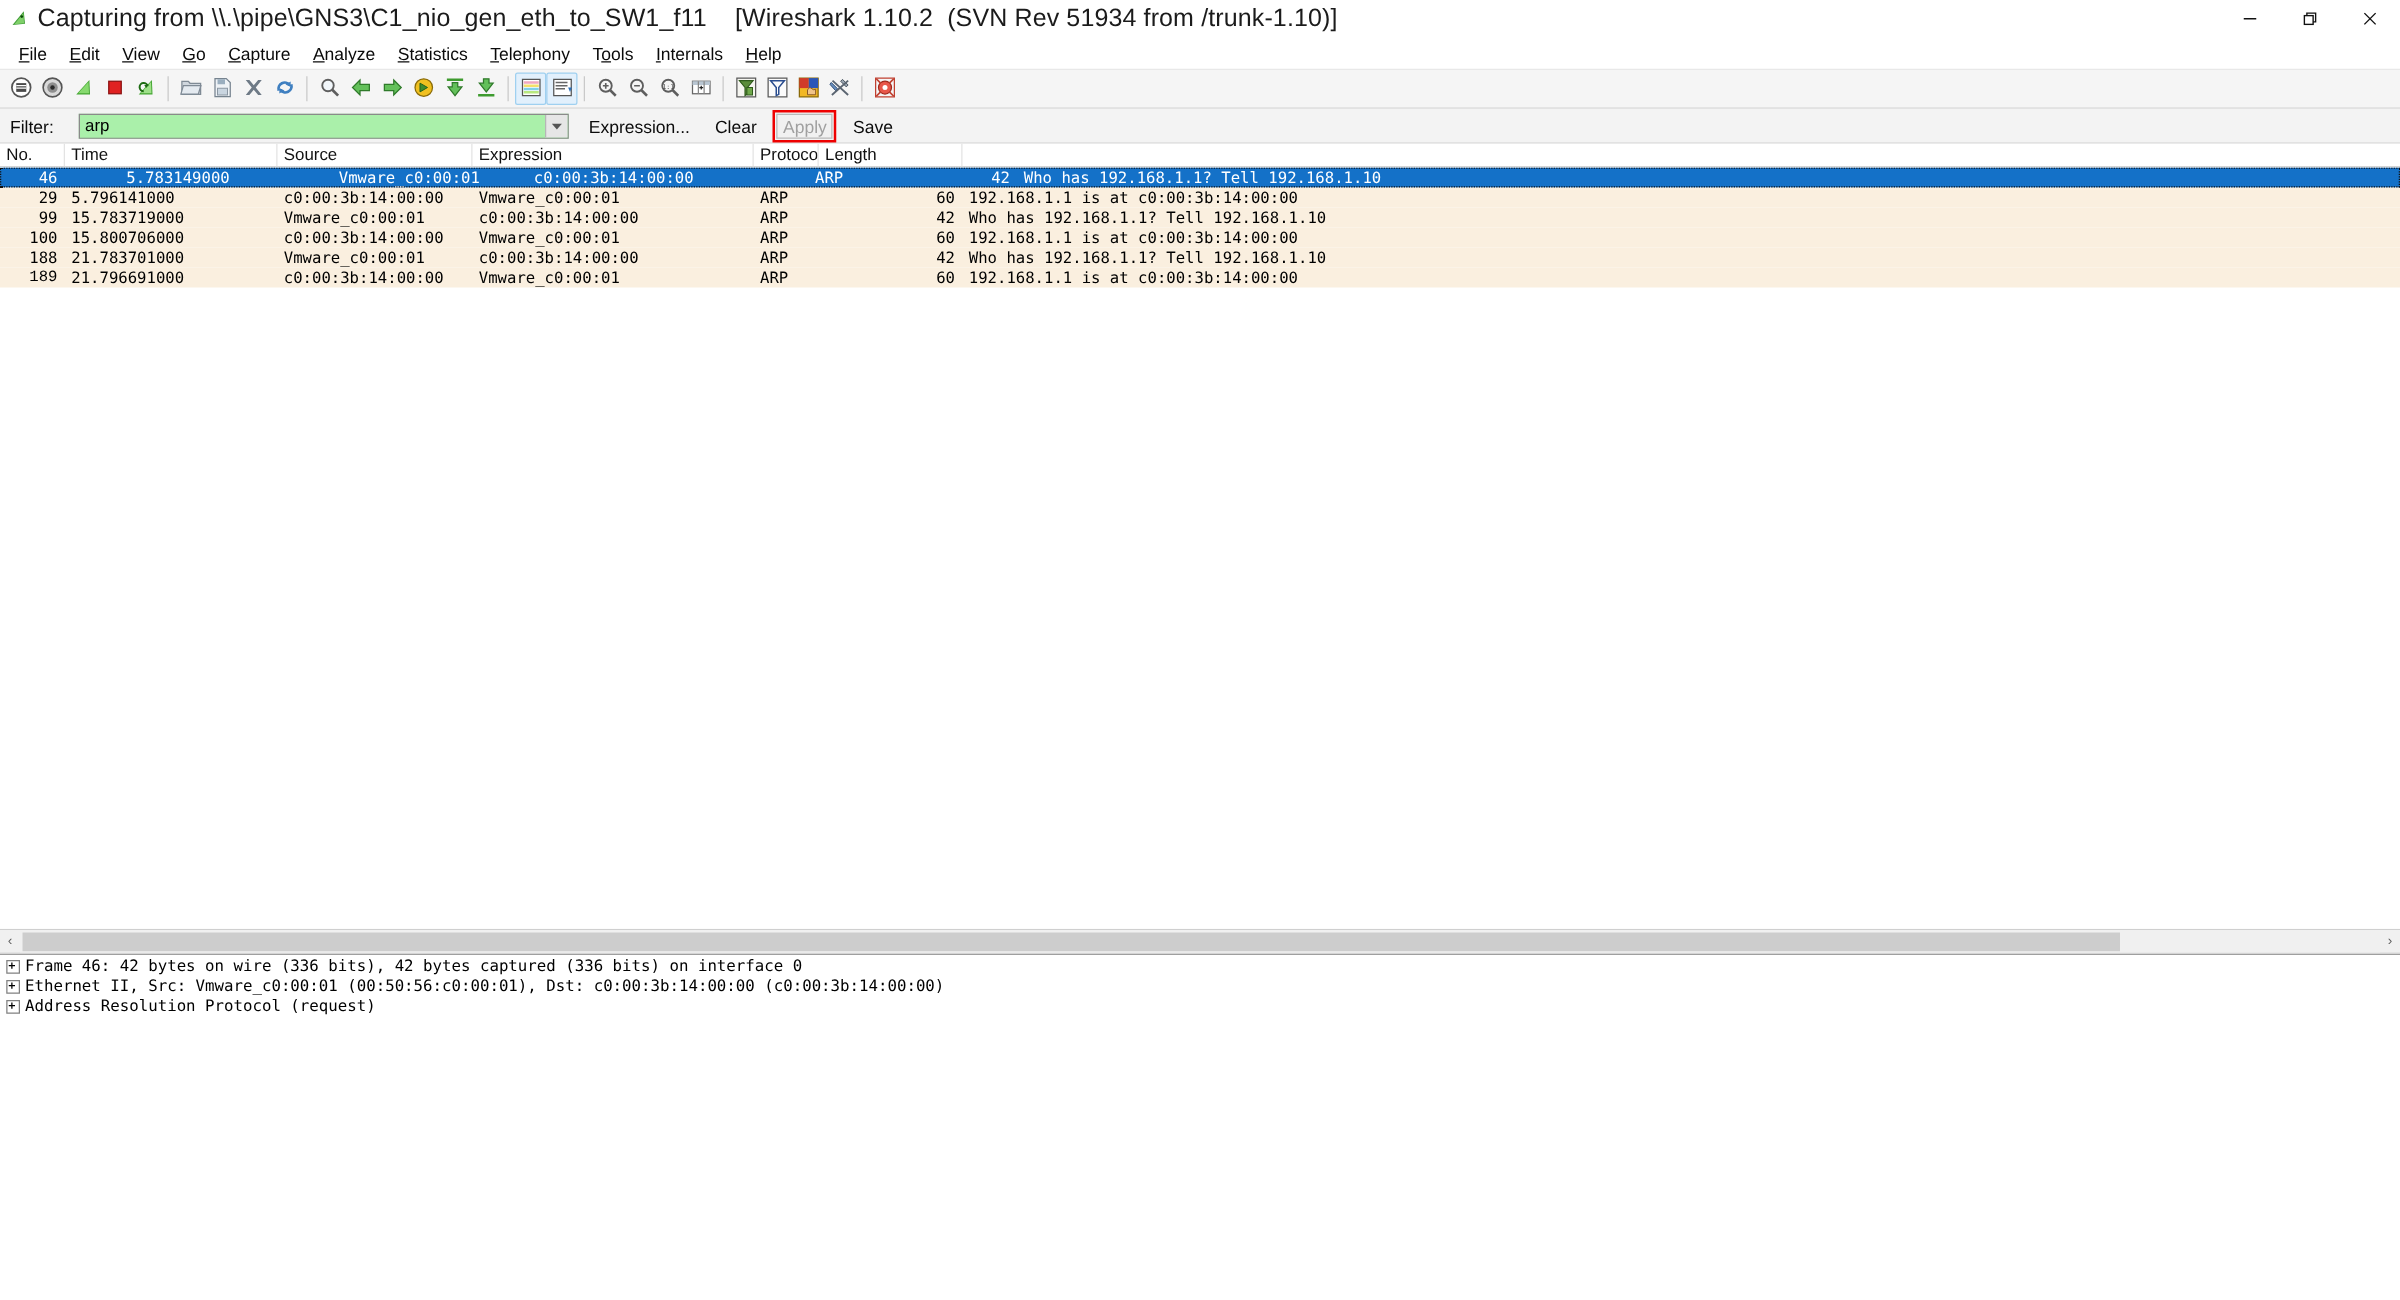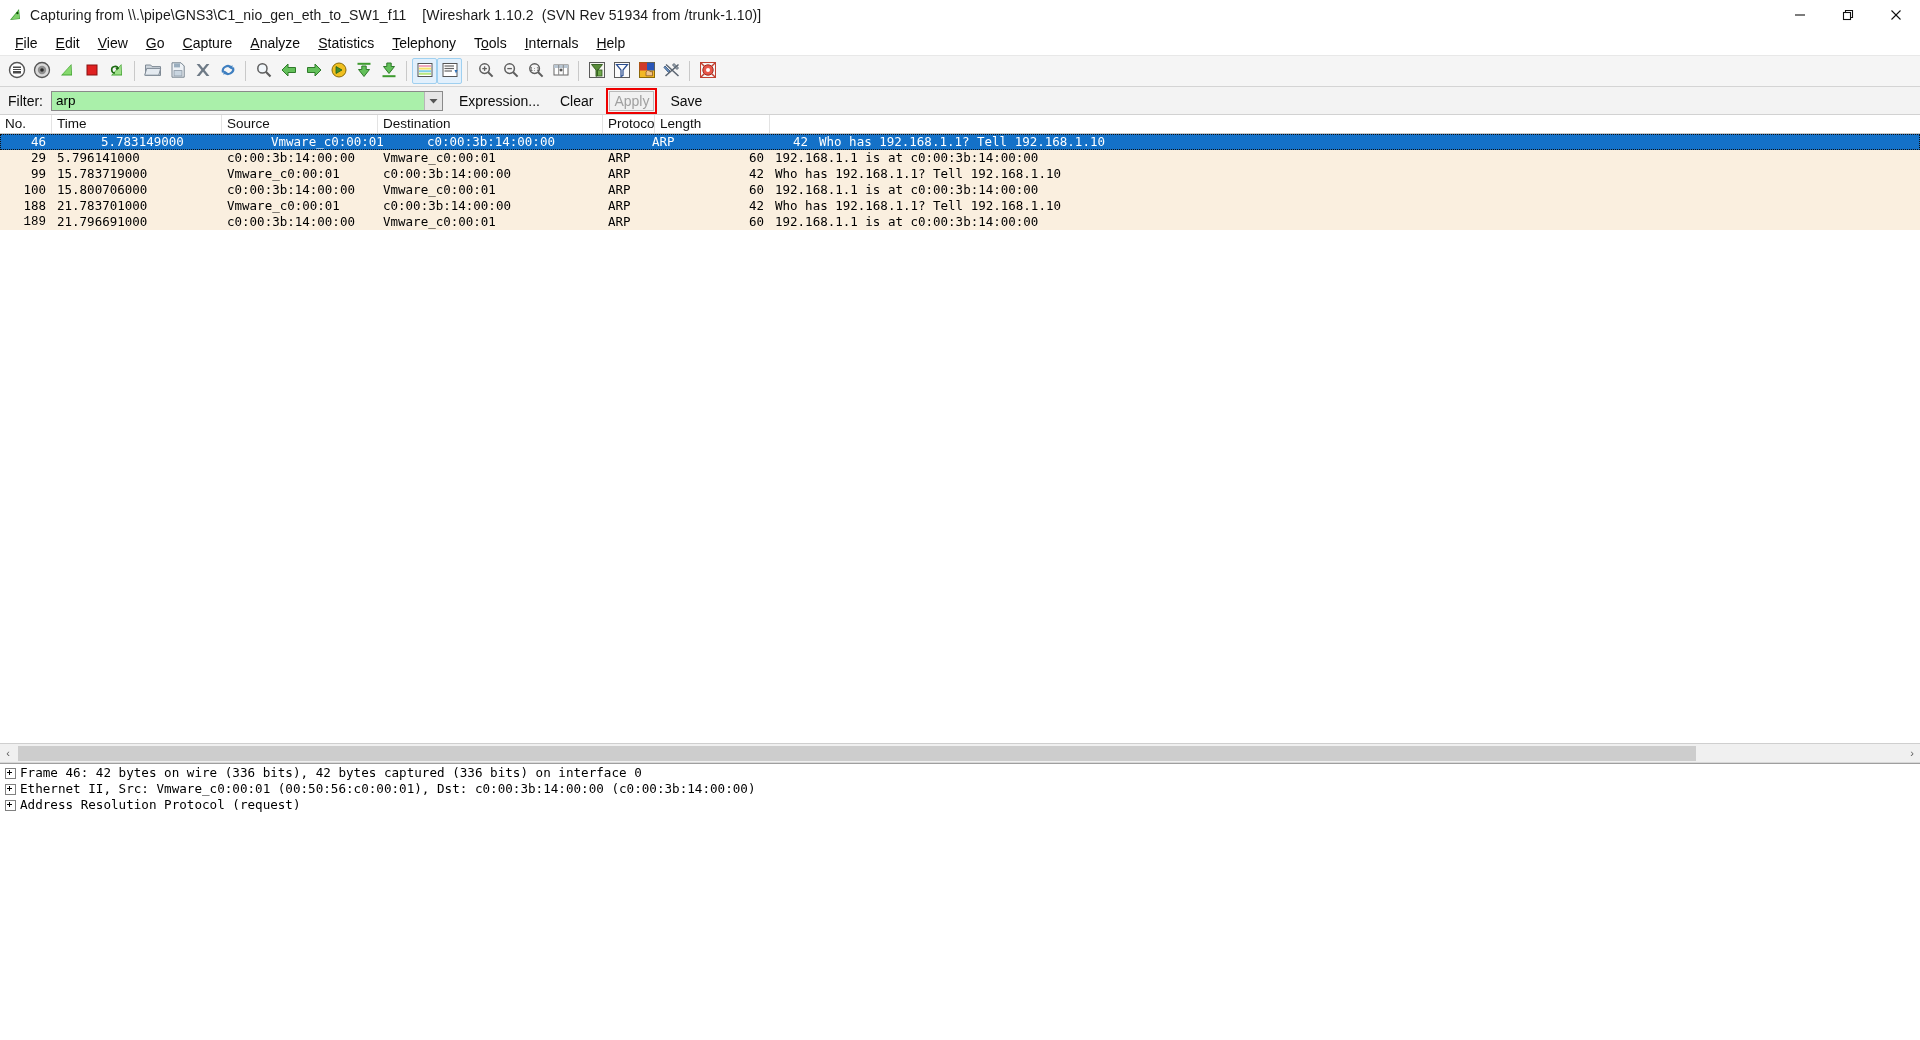--- a/index.html
+++ b/index.html
@@ -35,21 +35,21 @@
     border-bottom: 1px solid #ffffff;
   }
   .titlebar .app-icon {
     width: 16px; height: 16px;
     margin-right: 6px;
     position: relative;
     flex: 0 0 auto;
   }
   .titlebar .app-icon svg { display:block; }
   .title-text {
-    font-size: 14px;
+    font-size: 20px;
     color: #1b1b1b;
     white-space: pre;
     letter-spacing: 0.1px;
   }
   .win-controls {
     position: absolute;
     right: 0; top: 0;
     height: 30px;
     display: flex;
     align-items: center;
@@ -116,21 +116,21 @@
     height: 27px;
     min-height: 27px;
     background: #f3f3f3;
     border-bottom: 1px solid #d2d2d2;
     display: flex;
     align-items: center;
     padding-left: 8px;
   }
   .filter-label {
     font-size: 14px;
-    margin-right: 8px;
+    margin-right: 20px;
     color: #0b0b0b;
   }
   .filter-combo {
     width: 392px;
     height: 20px;
     display: flex;
     align-items: stretch;
     border: 1px solid #8a8a8a;
     box-sizing: border-box;
     background: #a8f0a8;
@@ -535,21 +535,21 @@
     <span class="filter-action">Clear</span>
     <span class="filter-action disabled highlight-box">Apply</span>
     <span class="filter-action">Save</span>
   </div>
 
   <div class="packet-list-wrap">
     <div class="plist-header" id="plist-header">
         <div class="hcell" style="width: 52px;">No.</div>
         <div class="hcell" style="width: 170px;">Time</div>
         <div class="hcell" style="width: 156px;">Source</div>
-        <div class="hcell" style="width: 225px;">Destination</div>
+        <div class="hcell" style="width: 225px;">Expression</div>
         <div class="hcell" style="width: 52px;">Protocol</div>
         <div class="hcell" style="width: 115px;">Length</div>
       </div>
     <div class="plist-body" id="plist-body">
         <div class="prow selected">
           <div class="pcell num" style="width: 52px;">46</div>
           <div class="pcell " style="width: 170px; margin-left: 44px;">5.783149000</div>
           <div class="pcell " style="width: 156px;">Vmware_c0:00:01</div>
           <div class="pcell " style="width: 225px;">c0:00:3b:14:00:00</div>
           <div class="pcell " style="width: 52px;">ARP</div>

